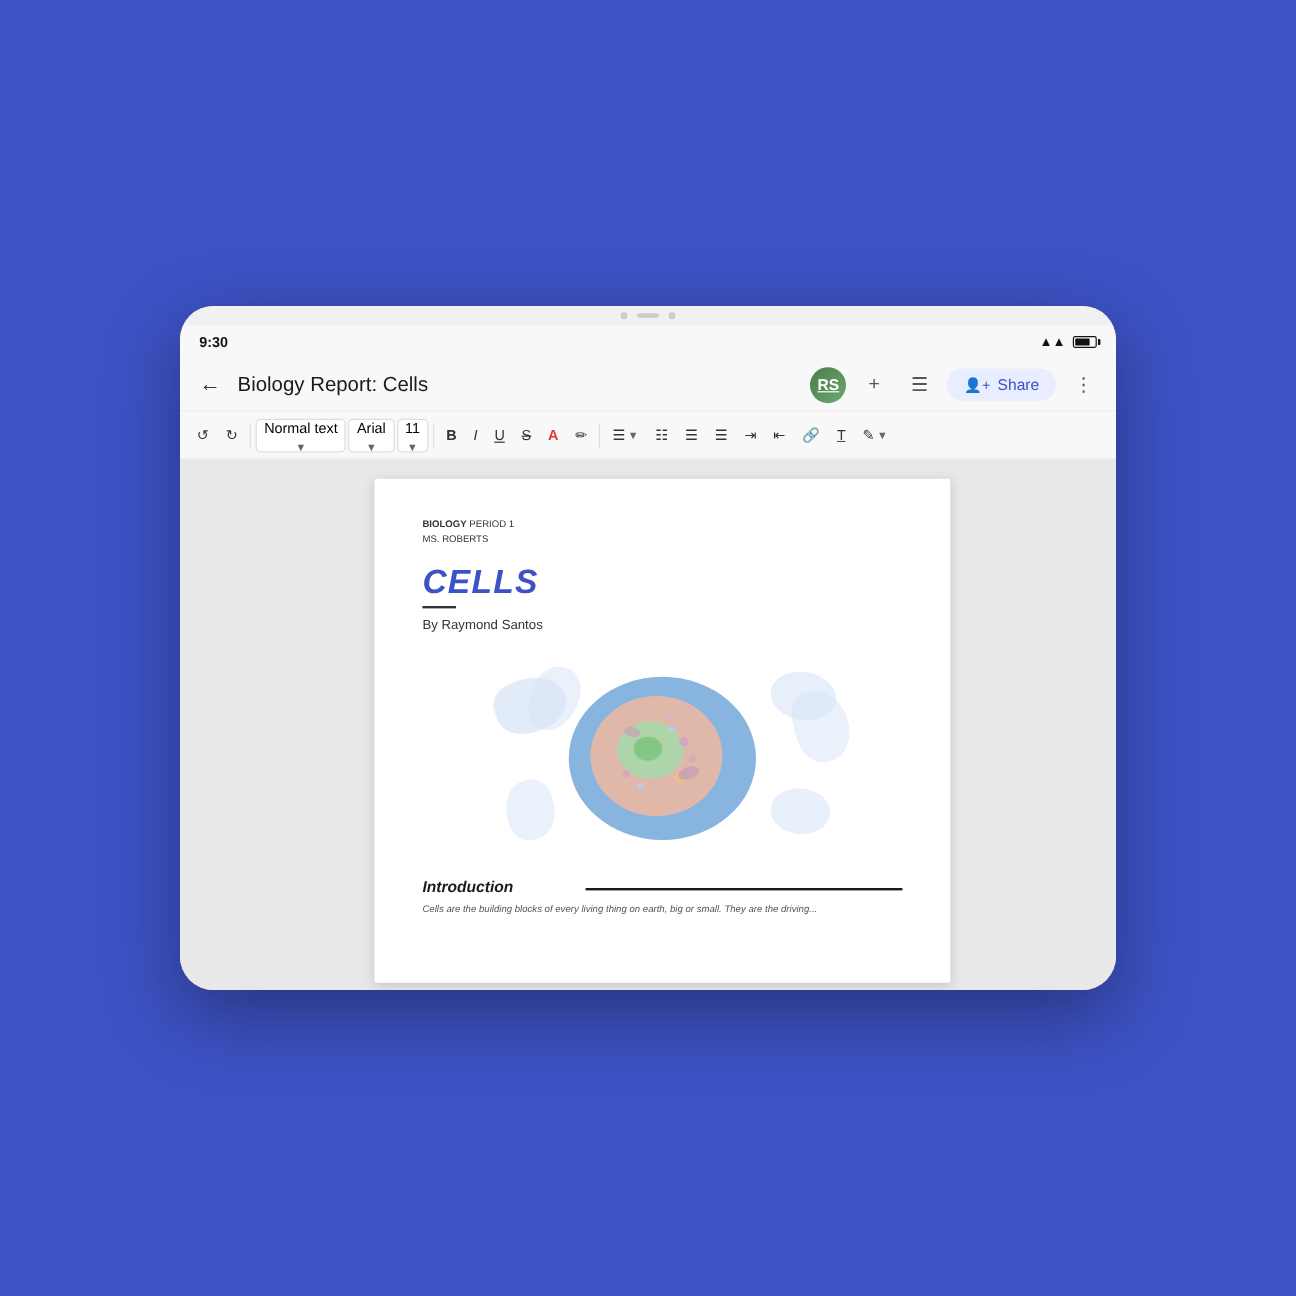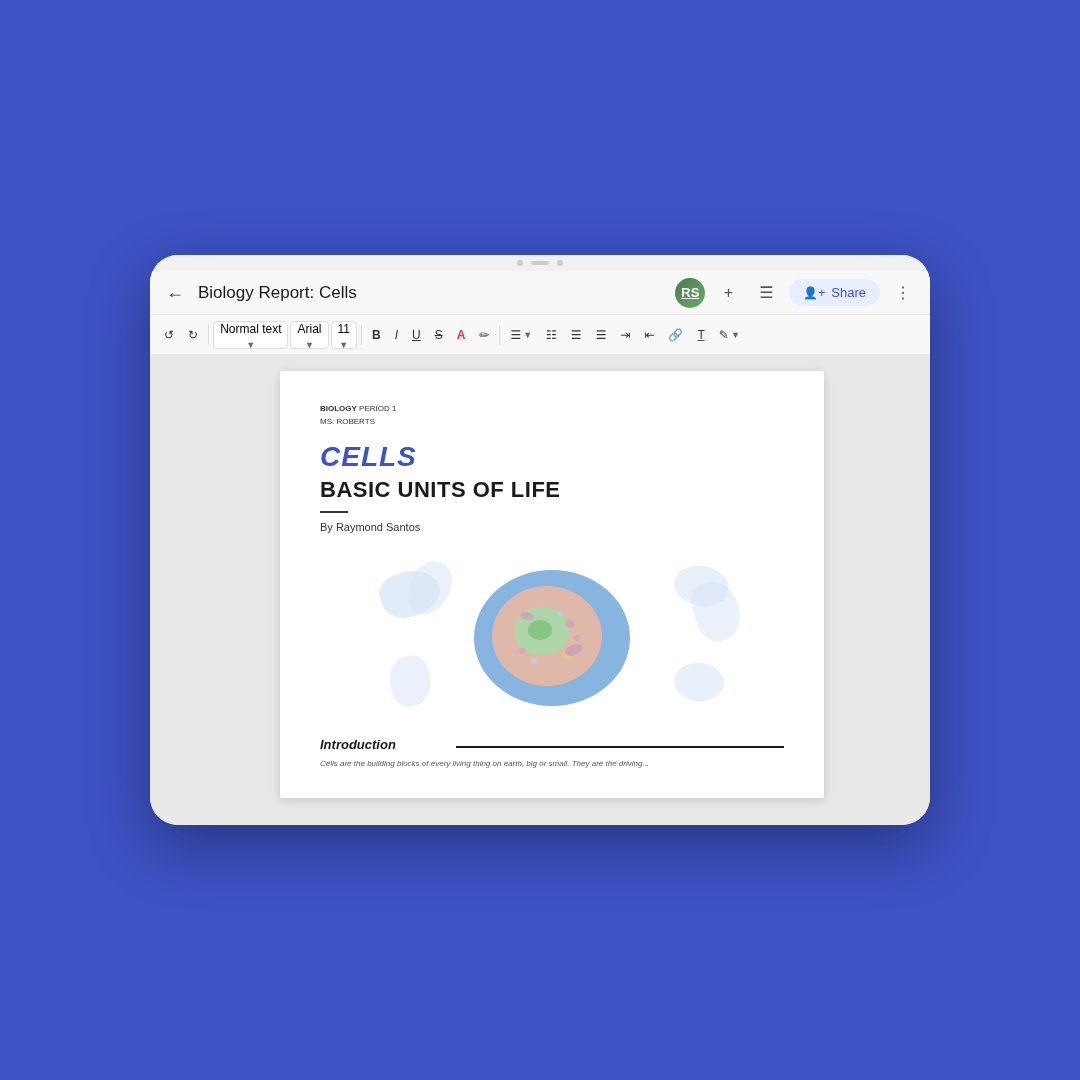--- a/index.html
+++ b/index.html
@@ -196,21 +196,21 @@
       background: #e8e8e8;
       display: flex;
       align-items: flex-start;
       justify-content: center;
       padding: 16px;
       overflow: hidden;
     }
 
     .doc-page {
       background: #fff;
-      width: 544px;
+      width: 480px;
       min-height: 420px;
       border-radius: 2px;
       box-shadow: 0 2px 10px rgba(0,0,0,0.15);
       padding: 32px 40px 28px 40px;
       position: relative;
       margin-left: 24px;
     }
 
     .doc-meta {
       font-size: 8px;
@@ -291,20 +291,29 @@
 <body>
 
 <div class="tablet">
 
   <div class="tablet-top-bar">
     <div class="tablet-camera-dot"></div>
     <div class="tablet-speaker"></div>
     <div class="tablet-camera-dot"></div>
   </div>
 
+  <div class="status-bar">
+    <span>9:30</span>
+    <div class="status-right">
+      <span class="wifi-icon">▲▲</span>
+      <div class="battery-icon">
+        <div class="battery-fill"></div>
+      </div>
+    </div>
+  </div>
 
   <div class="app-bar">
     <span class="back-arrow">←</span>
     <span class="doc-title">Biology Report: Cells</span>
     <div class="app-bar-actions">
       <div class="avatar">RS</div>
       <div class="icon-btn">+</div>
       <div class="icon-btn">☰</div>
       <button class="share-btn">
         <span class="share-icon">👤+</span>
@@ -354,21 +363,20 @@
   <div class="content-area">
     <div class="doc-page">
 
       <div class="doc-meta">
         <span class="bold">BIOLOGY</span><span> PERIOD 1</span><br>
         <span>MS. ROBERTS</span>
       </div>
 
       <div class="doc-main-title">CELLS</div>
 
-      <div class="doc-subtitle">BASIC UNITS OF LIFE</div>
 
       <div class="doc-divider"></div>
 
       <div class="doc-author">By Raymond Santos</div>
 
       <div class="cell-illustration">
 
         <div class="blob" style="width:60px;height:45px;left:60px;top:20px;transform:rotate(-20deg);border-radius:40% 60% 50% 50%;"></div>
         <div class="blob" style="width:40px;height:55px;left:90px;top:10px;transform:rotate(15deg);border-radius:50% 40% 60% 40%;opacity:0.5;"></div>
         <div class="blob" style="width:55px;height:40px;right:55px;top:15px;transform:rotate(10deg);border-radius:50%;opacity:0.6;"></div>

